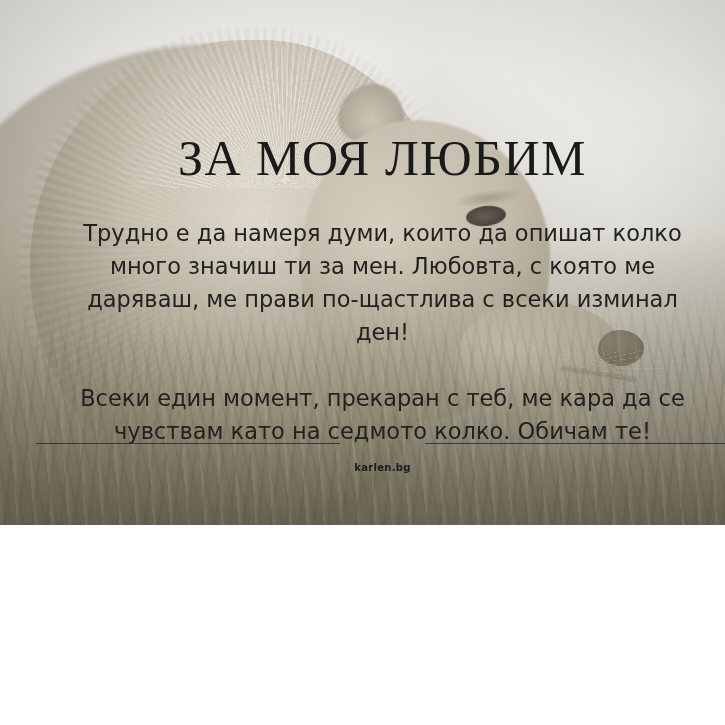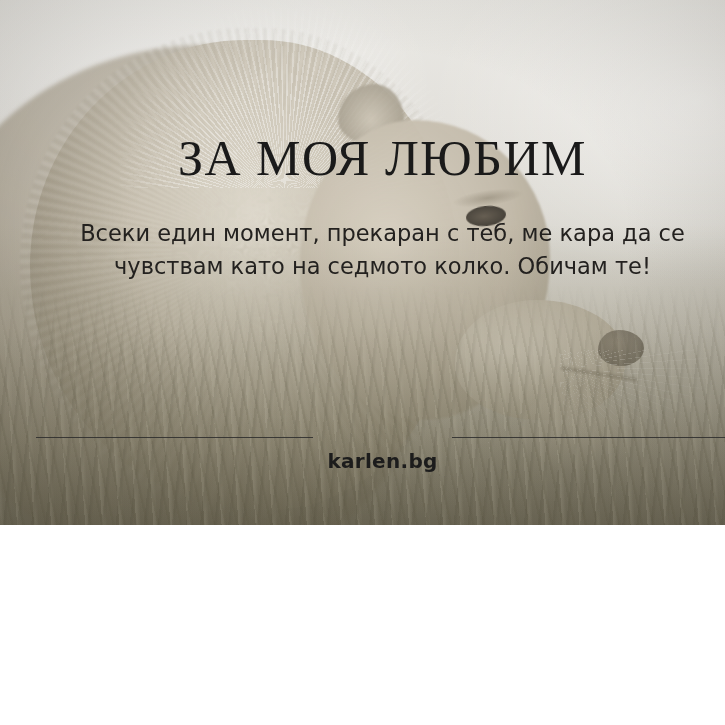--- a/index.html
+++ b/index.html
@@ -284,21 +284,21 @@
     box-sizing: border-box;
   }
   .rule {
     flex: 1 1 auto;
     height: 1px;
     background: #2b2b2b;
     opacity: 0.85;
   }
   .brand {
     font-family: "DejaVu Sans", "Liberation Sans", sans-serif;
-    font-size: 20px;
+    font-size: 10px;
     font-weight: bold;
     letter-spacing: 0.3px;
     color: #1c1c1c;
     white-space: nowrap;
     margin-top: 48px;
   }
 </style>
 </head>
 <body>
 
@@ -328,20 +328,21 @@
     <div class="grass-blades"></div>
 
     <div class="wash"></div>
     <div class="vignette"></div>
   </div>
 
   <div class="overlay">
     <div class="title">ЗА МОЯ ЛЮБИМ</div>
 
     <div class="body-text">
+      <div class="para">Трудно е да намеря думи, които да опишат колко много значиш ти за мен. Любовта, с която ме даряваш, ме прави по-щастлива с всеки изминал ден!</div>
       <div class="para">Всеки един момент, прекаран с теб, ме кара да се чувствам като на седмото колко. Обичам те!</div>
     </div>
 
     <div class="footer">
       <div class="rule"></div>
       <div class="brand">karlen.bg</div>
       <div class="rule"></div>
     </div>
   </div>
 

